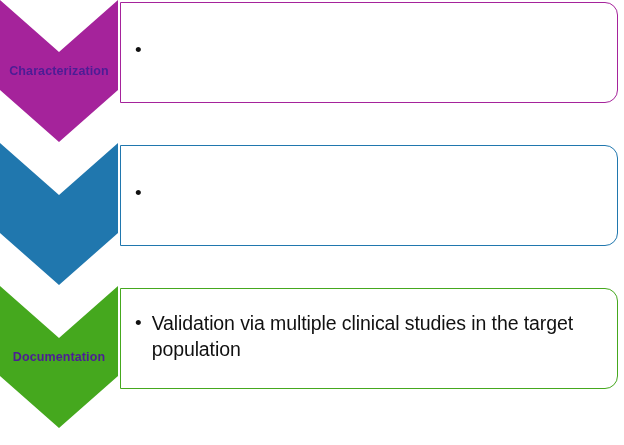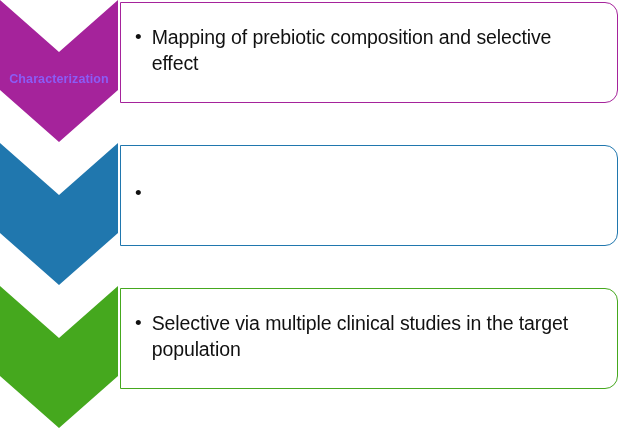--- a/index.html
+++ b/index.html
@@ -40,27 +40,26 @@
     display: block;
     width: 118px;
     height: 142px;
   }
   .chevron-label {
     position: absolute;
     left: 0;
     width: 118px;
     top: 64px;
     text-align: center;
-    color: #8b5cf6;
+    color: #4c1d95;
     font-size: 12.5px;
     font-weight: bold;
     letter-spacing: 0.1px;
     line-height: 14px;
     pointer-events: none;
-    margin-top: 8px;
   }
 
   
   .callout {
     position: absolute;
     left: 120px;
     width: 498px;
     height: 101px;
     box-sizing: border-box;
     background: #ffffff;
@@ -110,21 +109,20 @@
   <div class="stage stage-0">
     <div class="chevron">
       <svg viewBox="0 0 118 142" preserveAspectRatio="none" aria-hidden="true">
         <polygon points="0,0 59,52 118,0 118,90 59,142 0,90" fill="#A5239B"></polygon>
       </svg>
       <div class="chevron-label">Characterization</div>
     </div>
     <div class="callout" style="border-color: rgb(165, 35, 155);">
       <div class="bullet-list">
         <span class="bullet-dot">•</span>
-        <span class="bullet-text">Mapping of prebiotic composition and selective effect</span>
       </div>
     </div>
   </div>
 
   <div class="stage stage-1">
     <div class="chevron">
       <svg viewBox="0 0 118 142" preserveAspectRatio="none" aria-hidden="true">
         <polygon points="0,0 59,52 118,0 118,90 59,142 0,90" fill="#2077AE"></polygon>
       </svg>
     </div>
@@ -133,22 +131,23 @@
         <span class="bullet-dot">•</span>
       </div>
     </div>
   </div>
 
   <div class="stage stage-2">
     <div class="chevron">
       <svg viewBox="0 0 118 142" preserveAspectRatio="none" aria-hidden="true">
         <polygon points="0,0 59,52 118,0 118,90 59,142 0,90" fill="#45A81E"></polygon>
       </svg>
+      <div class="chevron-label">Documentation</div>
     </div>
     <div class="callout" style="border-color: rgb(69, 168, 30);">
       <div class="bullet-list">
         <span class="bullet-dot">•</span>
-        <span class="bullet-text">Selective via multiple clinical studies in the target population</span>
+        <span class="bullet-text">Validation via multiple clinical studies in the target population</span>
       </div>
     </div>
   </div>
 
 </div>
 
 </body></html>

